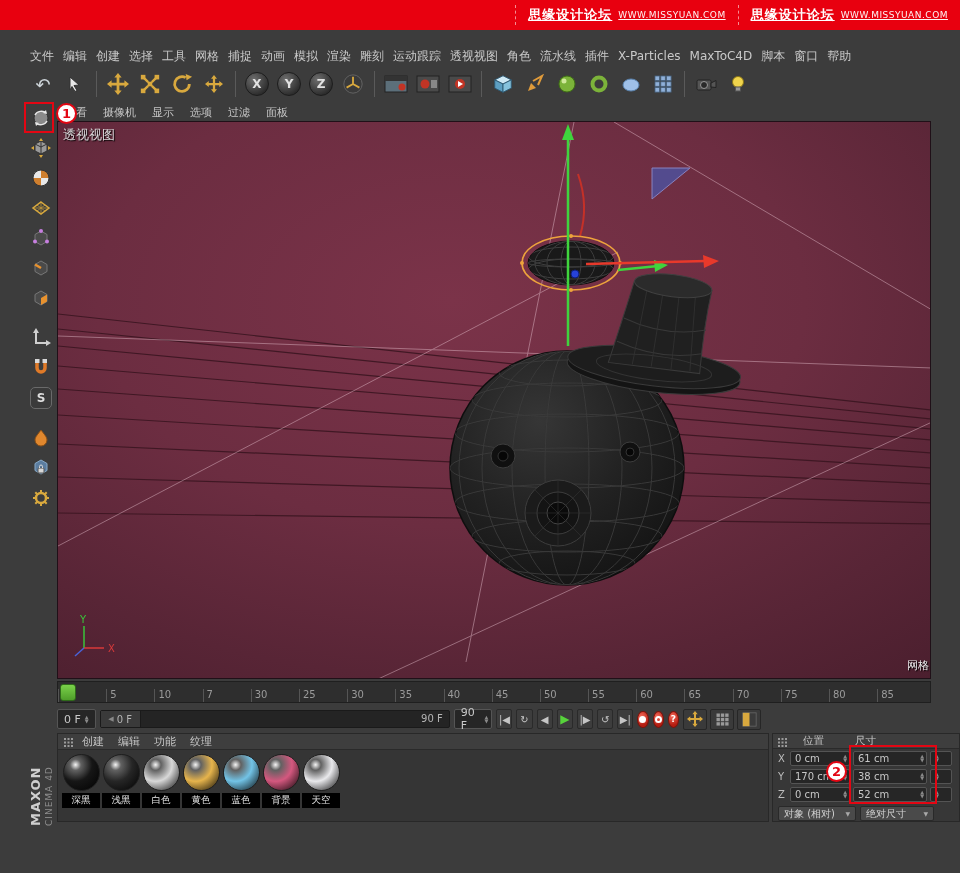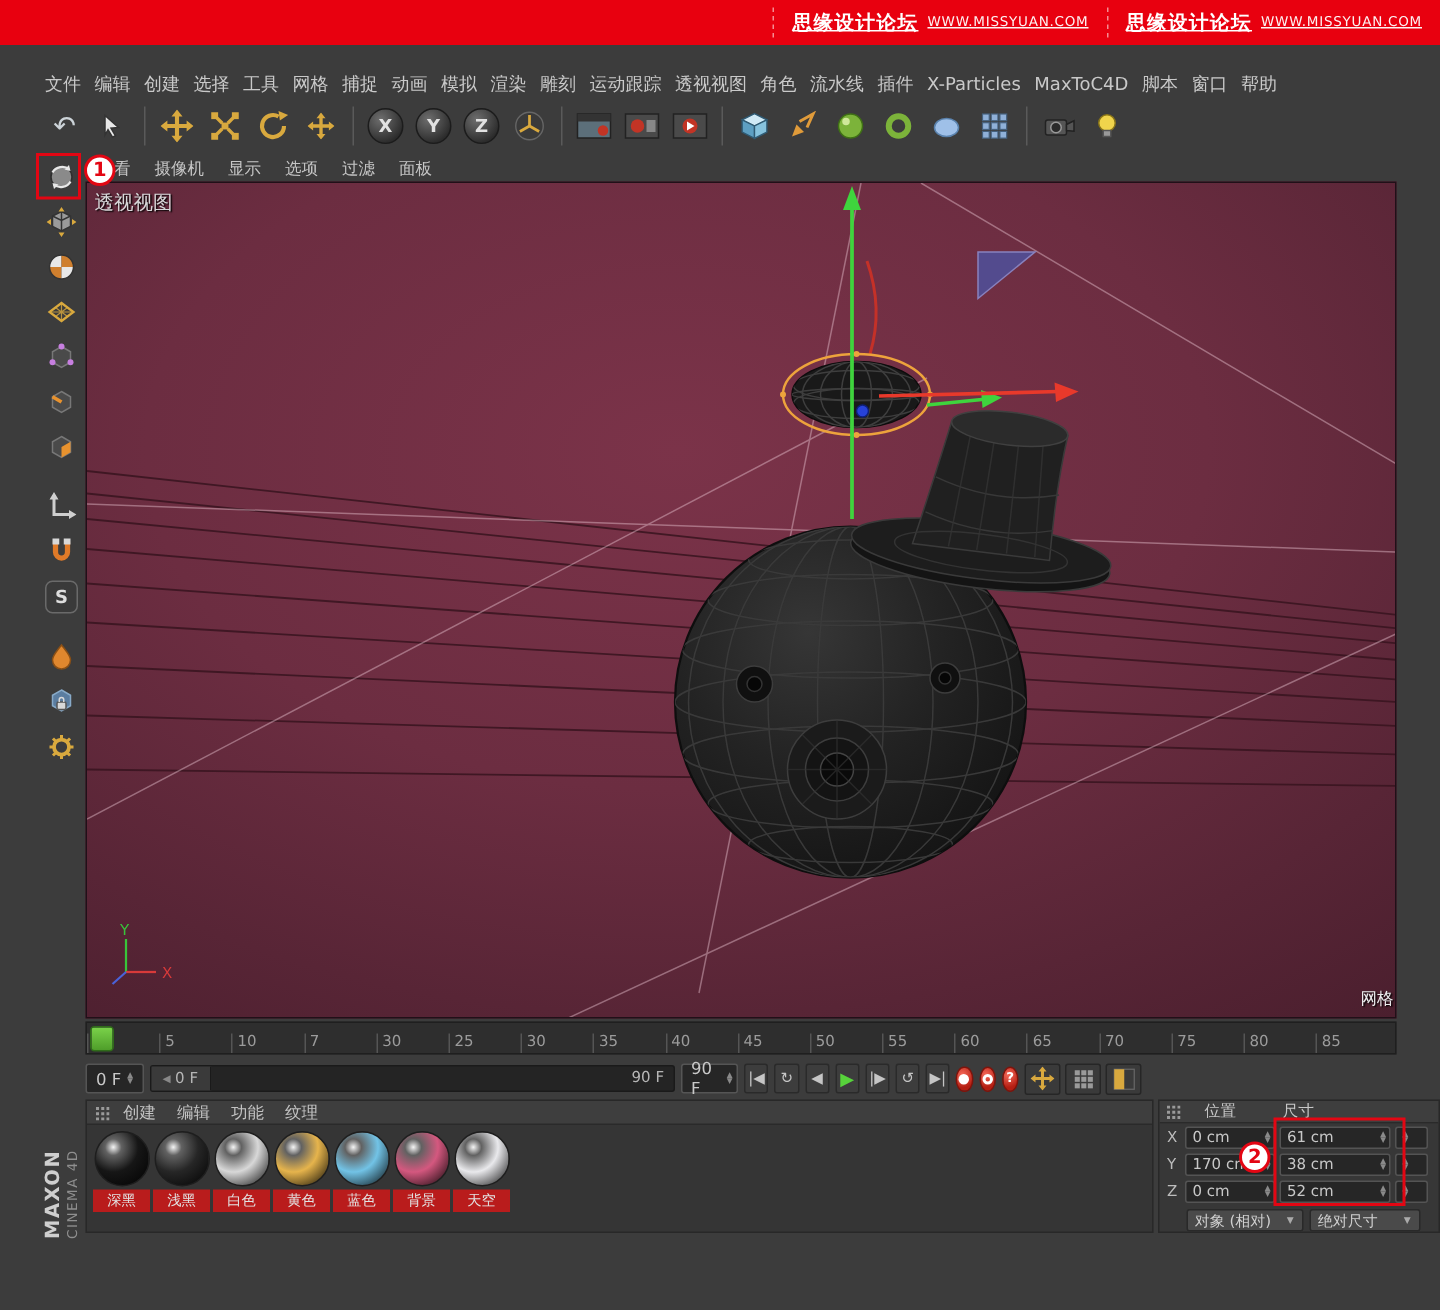--- a/index.html
+++ b/index.html
@@ -89,38 +89,38 @@
   .mat-area { position:absolute; left:57px; top:733px; width:712px; height:89px; background:#353535;
               border:1px solid #282828; }
   .mat-menu { height:16px; display:flex; gap:14px; font-size:11px; color:#c3c3c3; align-items:center;
               padding-left:24px; background:#3e3e3e; border-bottom:1px solid #2a2a2a; position:relative; }
   .mat-menu .gridic { position:absolute; left:6px; top:3px; }
   .mats { display:flex; gap:2px; padding:4px 2px 0 4px; }
   .mat { width:38px; display:flex; flex-direction:column; align-items:center; }
   .mat .ball { width:37px; height:37px; border-radius:50%;
                background:radial-gradient(circle at 33% 28%, rgba(255,255,255,.95), rgba(255,255,255,.22) 16%, var(--c) 48%, #000 102%);
                border:1px solid #1e1e1e; }
-  .mat .lbl { margin-top:2px; font-size:9.5px; color:#e2e2e2; background:#b91c1c; width:100%;
+  .mat .lbl { margin-top:2px; font-size:9.5px; color:#e2e2e2; background:#000000; width:100%;
               text-align:center; padding:1px 0; white-space:nowrap; overflow:hidden; }
 
   .coords { position:absolute; left:772px; top:733px; width:188px; height:89px; background:#373737;
             border:1px solid #282828; font-size:10.5px; color:#c7c7c7; overflow:hidden; }
   .c-head { height:15px; display:flex; align-items:center; background:#3e3e3e; border-bottom:1px solid #2a2a2a;
             position:relative; }
   .c-head .gridic { position:absolute; left:5px; top:3px; }
   .c-head .p { position:absolute; left:30px; }
   .c-head .s { position:absolute; left:82px; }
   .c-row { display:flex; align-items:center; height:18px; gap:3px; padding-left:5px; }
   .c-axis { width:9px; font-size:10px; color:#bdbdbd; }
   .c-field { height:15px; background:#262626; border:1px solid #545454; border-radius:2px;
              display:flex; align-items:center; justify-content:space-between; padding:0 2px 0 4px; font-size:10px; }
   .c-field.pos { width:60px; }
   .c-field.size { width:74px; }
   .c-field.sliver { width:22px; }
-  .c-bottom { display:flex; gap:4px; padding:3px 0 0 5px;justify-content:center; }
+  .c-bottom { display:flex; gap:4px; padding:3px 0 0 5px; }
   .c-drop { height:15px; background:#4a4a4a; border:1px solid #292929; border-radius:2px; display:flex;
             align-items:center; justify-content:space-between; padding:0 5px; font-size:10px; color:#d0d0d0; }
   .c-drop .caret { font-size:6px; color:#aaa; margin-left:6px; }
   .c-drop.obj { width:78px; }
   .c-drop.abs { width:74px; }
 
   
   .redbox { position:absolute; border:2px solid #e30613; }
   .redbox.b1 { left:24px; top:102px; width:30px; height:31px; }
   .redbox.b2 { left:849px; top:745px; width:88px; height:59px; }

